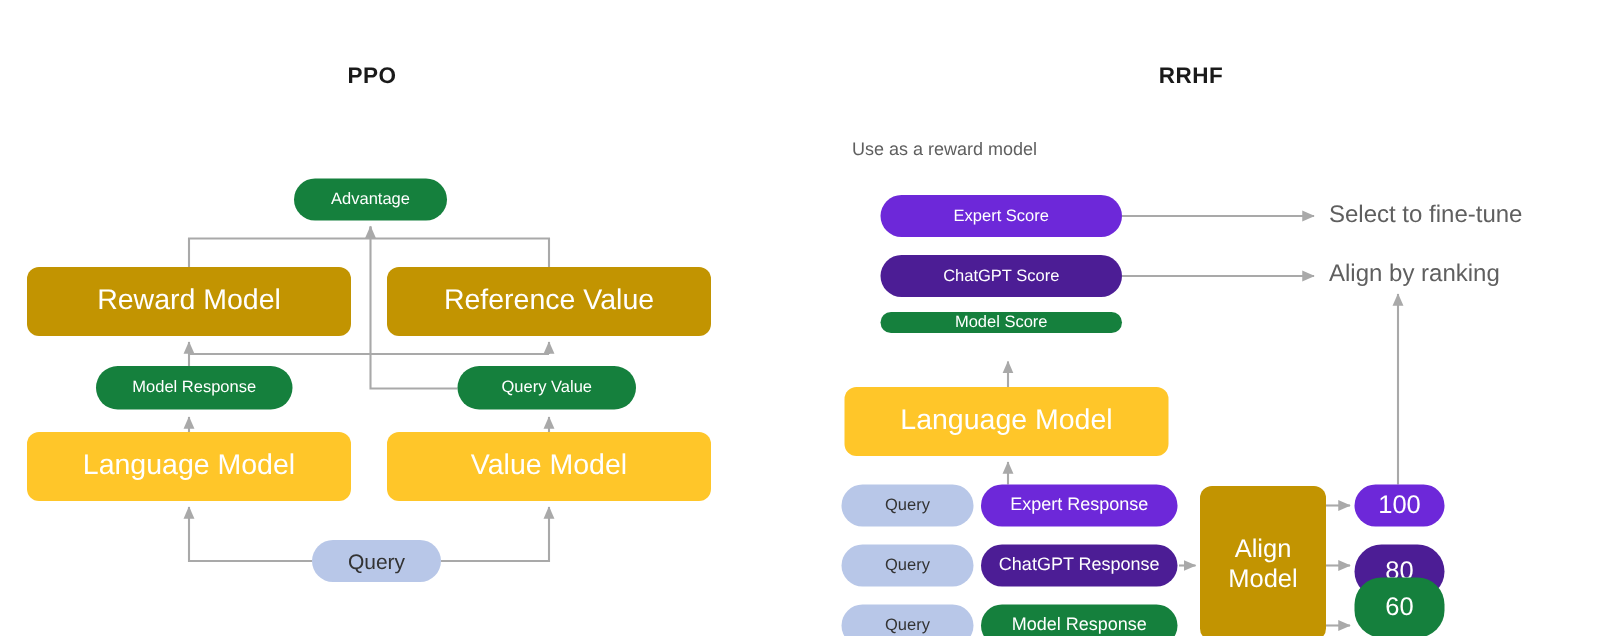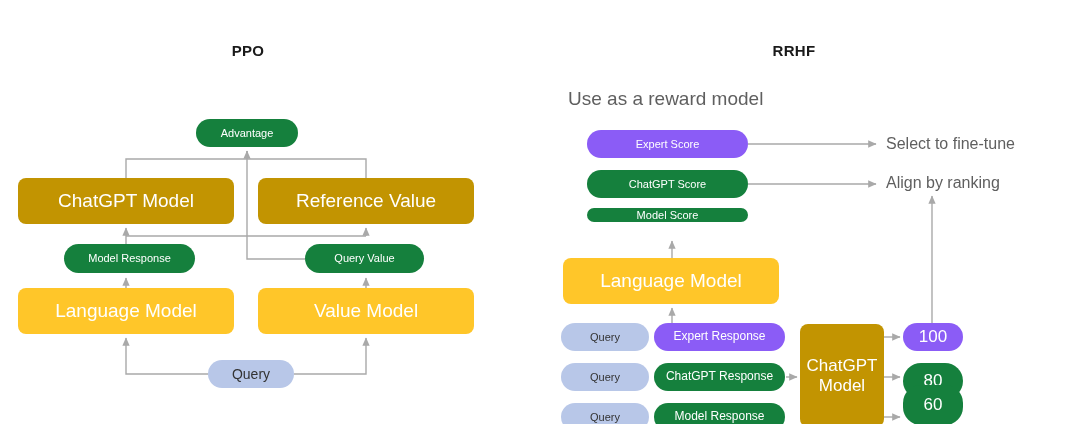--- a/index.html
+++ b/index.html
@@ -12,22 +12,22 @@
   .node{position:absolute;display:flex;align-items:center;justify-content:center;
         text-align:center;color:#ffffff;box-sizing:border-box;line-height:1.15;}
   .title{position:absolute;color:#1a1a1a;font-weight:bold;font-size:15px;
          letter-spacing:.3px;display:flex;align-items:center;justify-content:center;}
   .plain{position:absolute;color:#5f5f5f;display:flex;align-items:center;}
 
   
   .c-gold    {background:#C29401;}
   .c-yellow  {background:#FFC629;}
   .c-green   {background:#15803d;}
-  .c-green-m {background:#15803d;}
-  .c-green-d {background:#8b5cf6;text-align:center;}
+  .c-green-m {background:#4c1d95;}
+  .c-green-d {background:#6d28d9;text-align:center;}
   .c-blue    {background:#B8C7E8;color:#333333;}
 
   .r-box  {border-radius:8px;}
   .r-pill {border-radius:18px;}
 
   .f-lg {font-size:19px;}
   .f-md {font-size:14px;}
   .f-sm {font-size:11px;}
   .f-xs {font-size:12px;}
   .f-num{font-size:17px;}
@@ -86,35 +86,35 @@
       <path d="M884,397 L900,397" marker-end="url(#ah)"></path>
     </g>
   </svg>
 
   <div class="title" style="left:196px;top:20px;width:104px;height:20px;">PPO</div>
 
   <div class="title" style="left:742px;top:20px;width:104px;height:20px;">RRHF</div>
 
   <div class="node r-pill c-green f-sm" style="left:196px;top:99px;width:102px;height:28px;">Advantage</div>
 
-  <div class="node r-box c-gold f-lg" style="left:18px;top:158px;width:216px;height:46px;">ChatGPT Model</div>
+  <div class="node r-box c-gold f-lg" style="left:18px;top:158px;width:216px;height:46px;">Reward Model</div>
 
   <div class="node r-box c-gold f-lg" style="left:258px;top:158px;width:216px;height:46px;">Reference Value</div>
 
   <div class="node r-pill c-green f-sm" style="left:64px;top:224px;width:131px;height:29px;">Model Response</div>
 
   <div class="node r-pill c-green f-sm" style="left:305px;top:224px;width:119px;height:29px;">Query Value</div>
 
   <div class="node r-box c-yellow f-lg" style="left:18px;top:268px;width:216px;height:46px;">Language Model</div>
 
   <div class="node r-box c-yellow f-lg" style="left:258px;top:268px;width:216px;height:46px;">Value Model</div>
 
   <div class="node r-pill c-blue f-md" style="left:208px;top:340px;width:86px;height:28px;">Query</div>
 
-  <div class="plain" style="left:568px;top:68px;width:300px;height:22px;font-size:19px;">Use as a reward model</div>
+  <div class="plain" style="left:568px;top:68px;width:300px;height:22px;font-size:12px;">Use as a reward model</div>
 
   <div class="node r-pill c-green-d f-sm" style="left:587px;top:110px;width:161px;height:28px;">Expert Score</div>
 
   <div class="node r-pill c-green-m f-sm" style="left:587px;top:150px;width:161px;height:28px;">ChatGPT Score</div>
 
   <div class="node r-pill c-green f-sm" style="left:587px;top:188px;width:161px;height:14px;">Model Score</div>
 
   <div class="node r-box c-yellow f-lg" style="left:563px;top:238px;width:216px;height:46px;">Language Model</div>
 
   <div class="node r-pill c-blue f-sm" style="left:561px;top:303px;width:88px;height:28px;">Query</div>
@@ -123,21 +123,21 @@
 
   <div class="node r-pill c-blue f-sm" style="left:561px;top:343px;width:88px;height:28px;">Query</div>
   <div class="node r-pill c-green-m f-xs" style="left:654px;top:343px;width:131px;height:28px;">ChatGPT Response</div>
   <div class="node r-pill c-green-m f-num" style="left:903px;top:343px;width:60px;height:36px;">80</div>
 
   <div class="node r-pill c-blue f-sm" style="left:561px;top:383px;width:88px;height:28px;">Query</div>
   <div class="node r-pill c-green f-xs" style="left:654px;top:383px;width:131px;height:28px;">Model Response</div>
   <div class="node r-pill c-green f-num" style="left:903px;top:365px;width:60px;height:40px;">60</div>
 
   <div class="node r-box c-gold f-md" style="left:800px;top:304px;width:84px;height:103px;flex-direction:column;font-size:17px;">
-    <span>ChatGPT</span>
+    <span>Align</span>
     <span>Model</span>
   </div>
 
   <div class="plain" style="left:886px;top:113px;width:200px;height:22px;font-size:16px;">Select to fine-tune</div>
 
   <div class="plain" style="left:886px;top:152px;width:200px;height:22px;font-size:16px;">Align by ranking</div>
 
 </div>
 
 </body></html>

